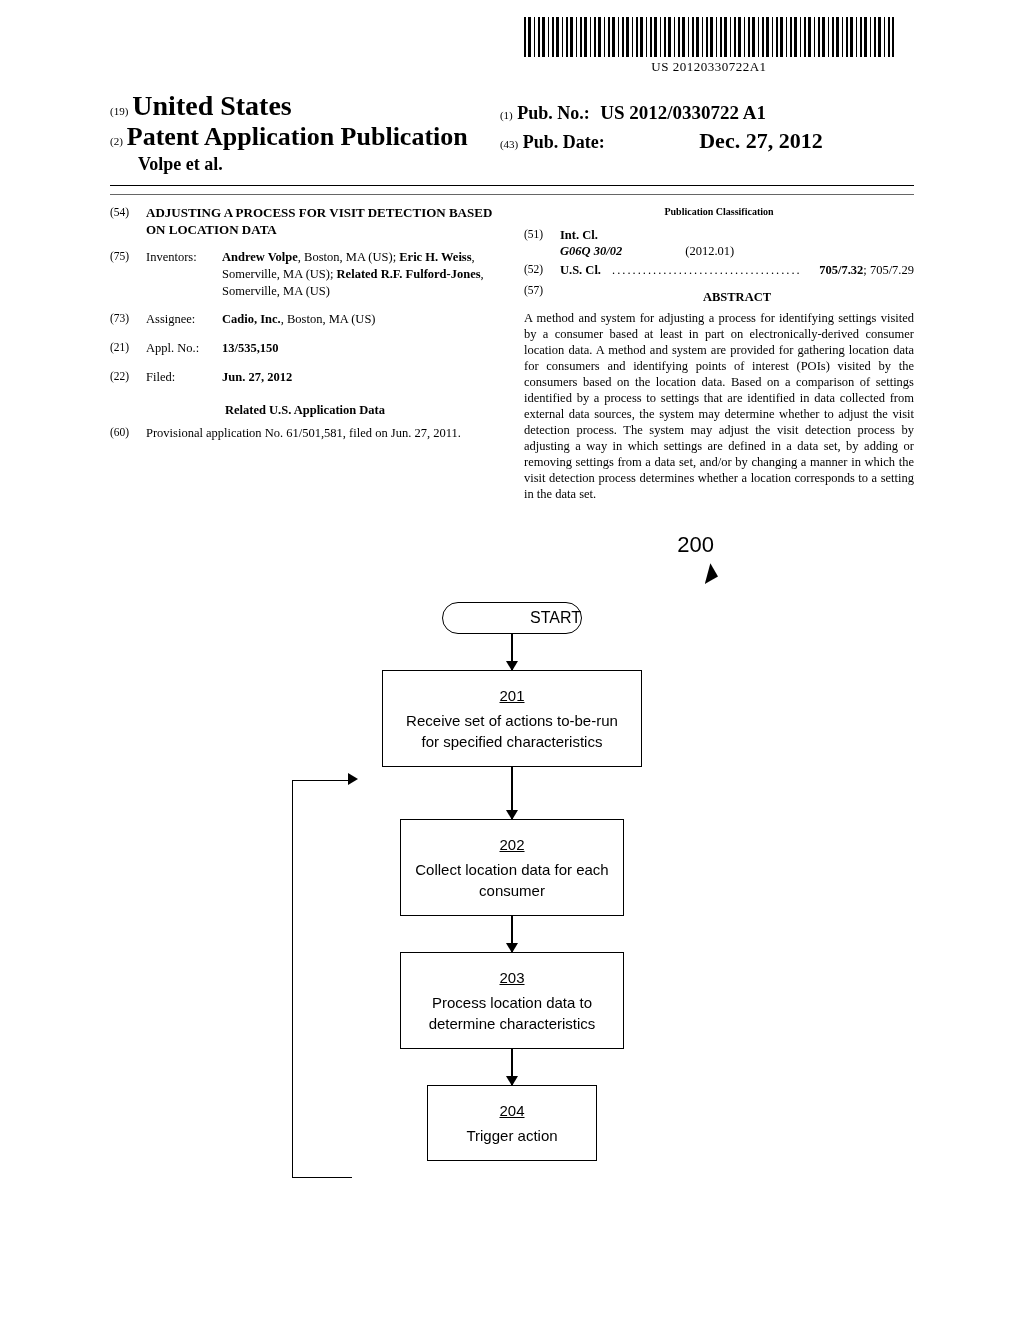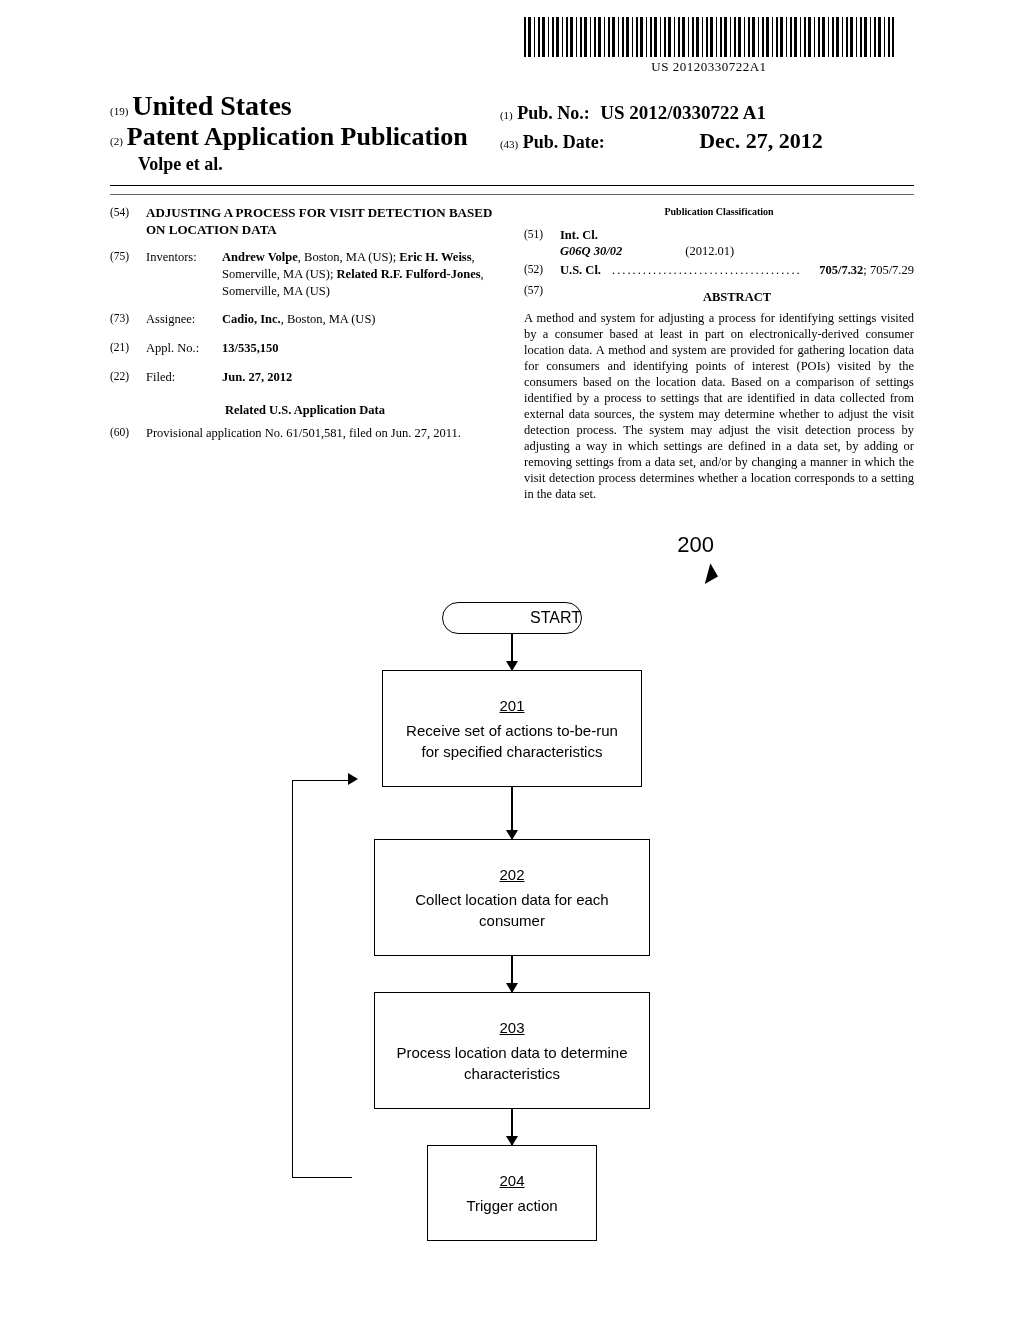--- a/index.html
+++ b/index.html
@@ -108,21 +108,21 @@
       width: 140px;
       margin: 0 auto;
       border: 1.5px solid #000;
       border-radius: 20px;
       text-align: right;
       padding: 6px 0;
       font-size: 16px;
     }
     .step-box {
       border: 1.5px solid #000;
-      padding: 24px 14px;
+      padding: 14px 14px;
       text-align: center;
       font-size: 15px;
       line-height: 1.4;
       background: #fff;
     }
     .step-num {
       text-decoration: underline;
       display: block;
       margin-bottom: 4px;
     }
@@ -154,21 +154,21 @@
     }
     .loop-arrow-right {
       position: absolute;
       top: 171px;
       left: -4px;
       border-top: 6px solid transparent;
       border-bottom: 6px solid transparent;
       border-left: 10px solid #000;
     }
     .w260 { width: 260px; margin: 0 auto; }
-    .w240 { width: 276px; margin: 0 auto; }
+    .w240 { width: 224px; margin: 0 auto; }
     .w200 { width: 170px; margin: 0 auto; }
   </style>
 </head>
 <body>
 
 <div class="barcode-area">
   <div class="barcode"></div>
   <div class="barcode-text">US 20120330722A1</div>
 </div>
 

